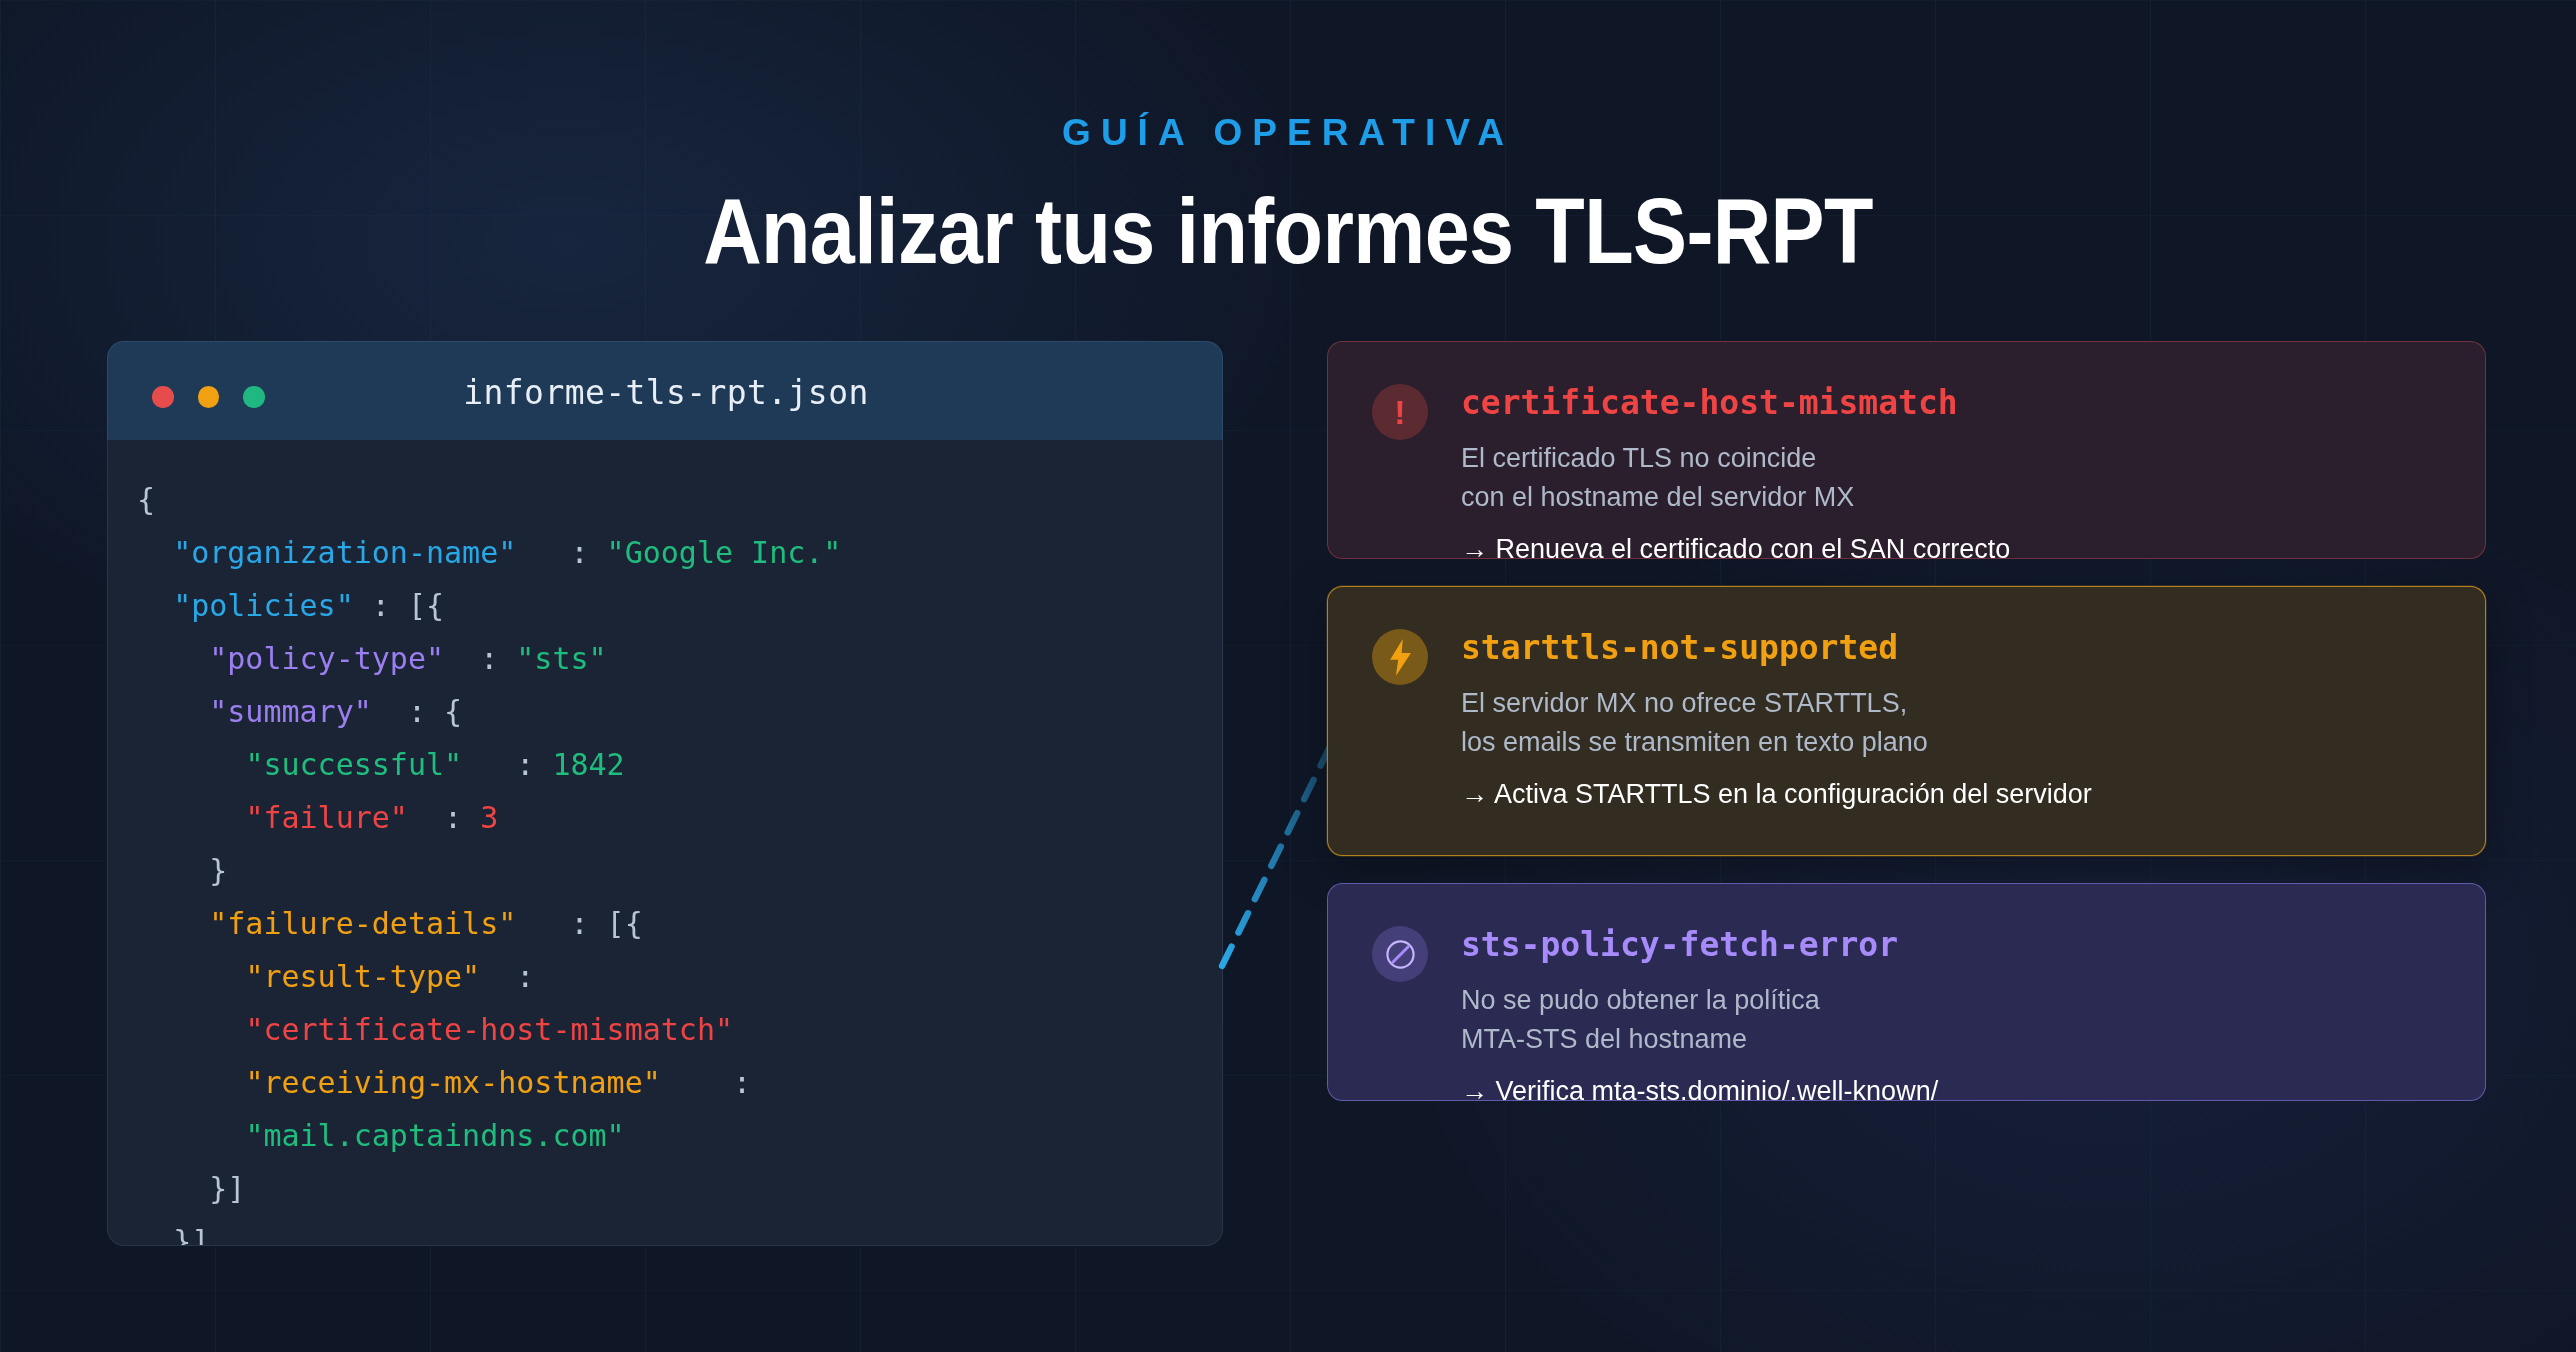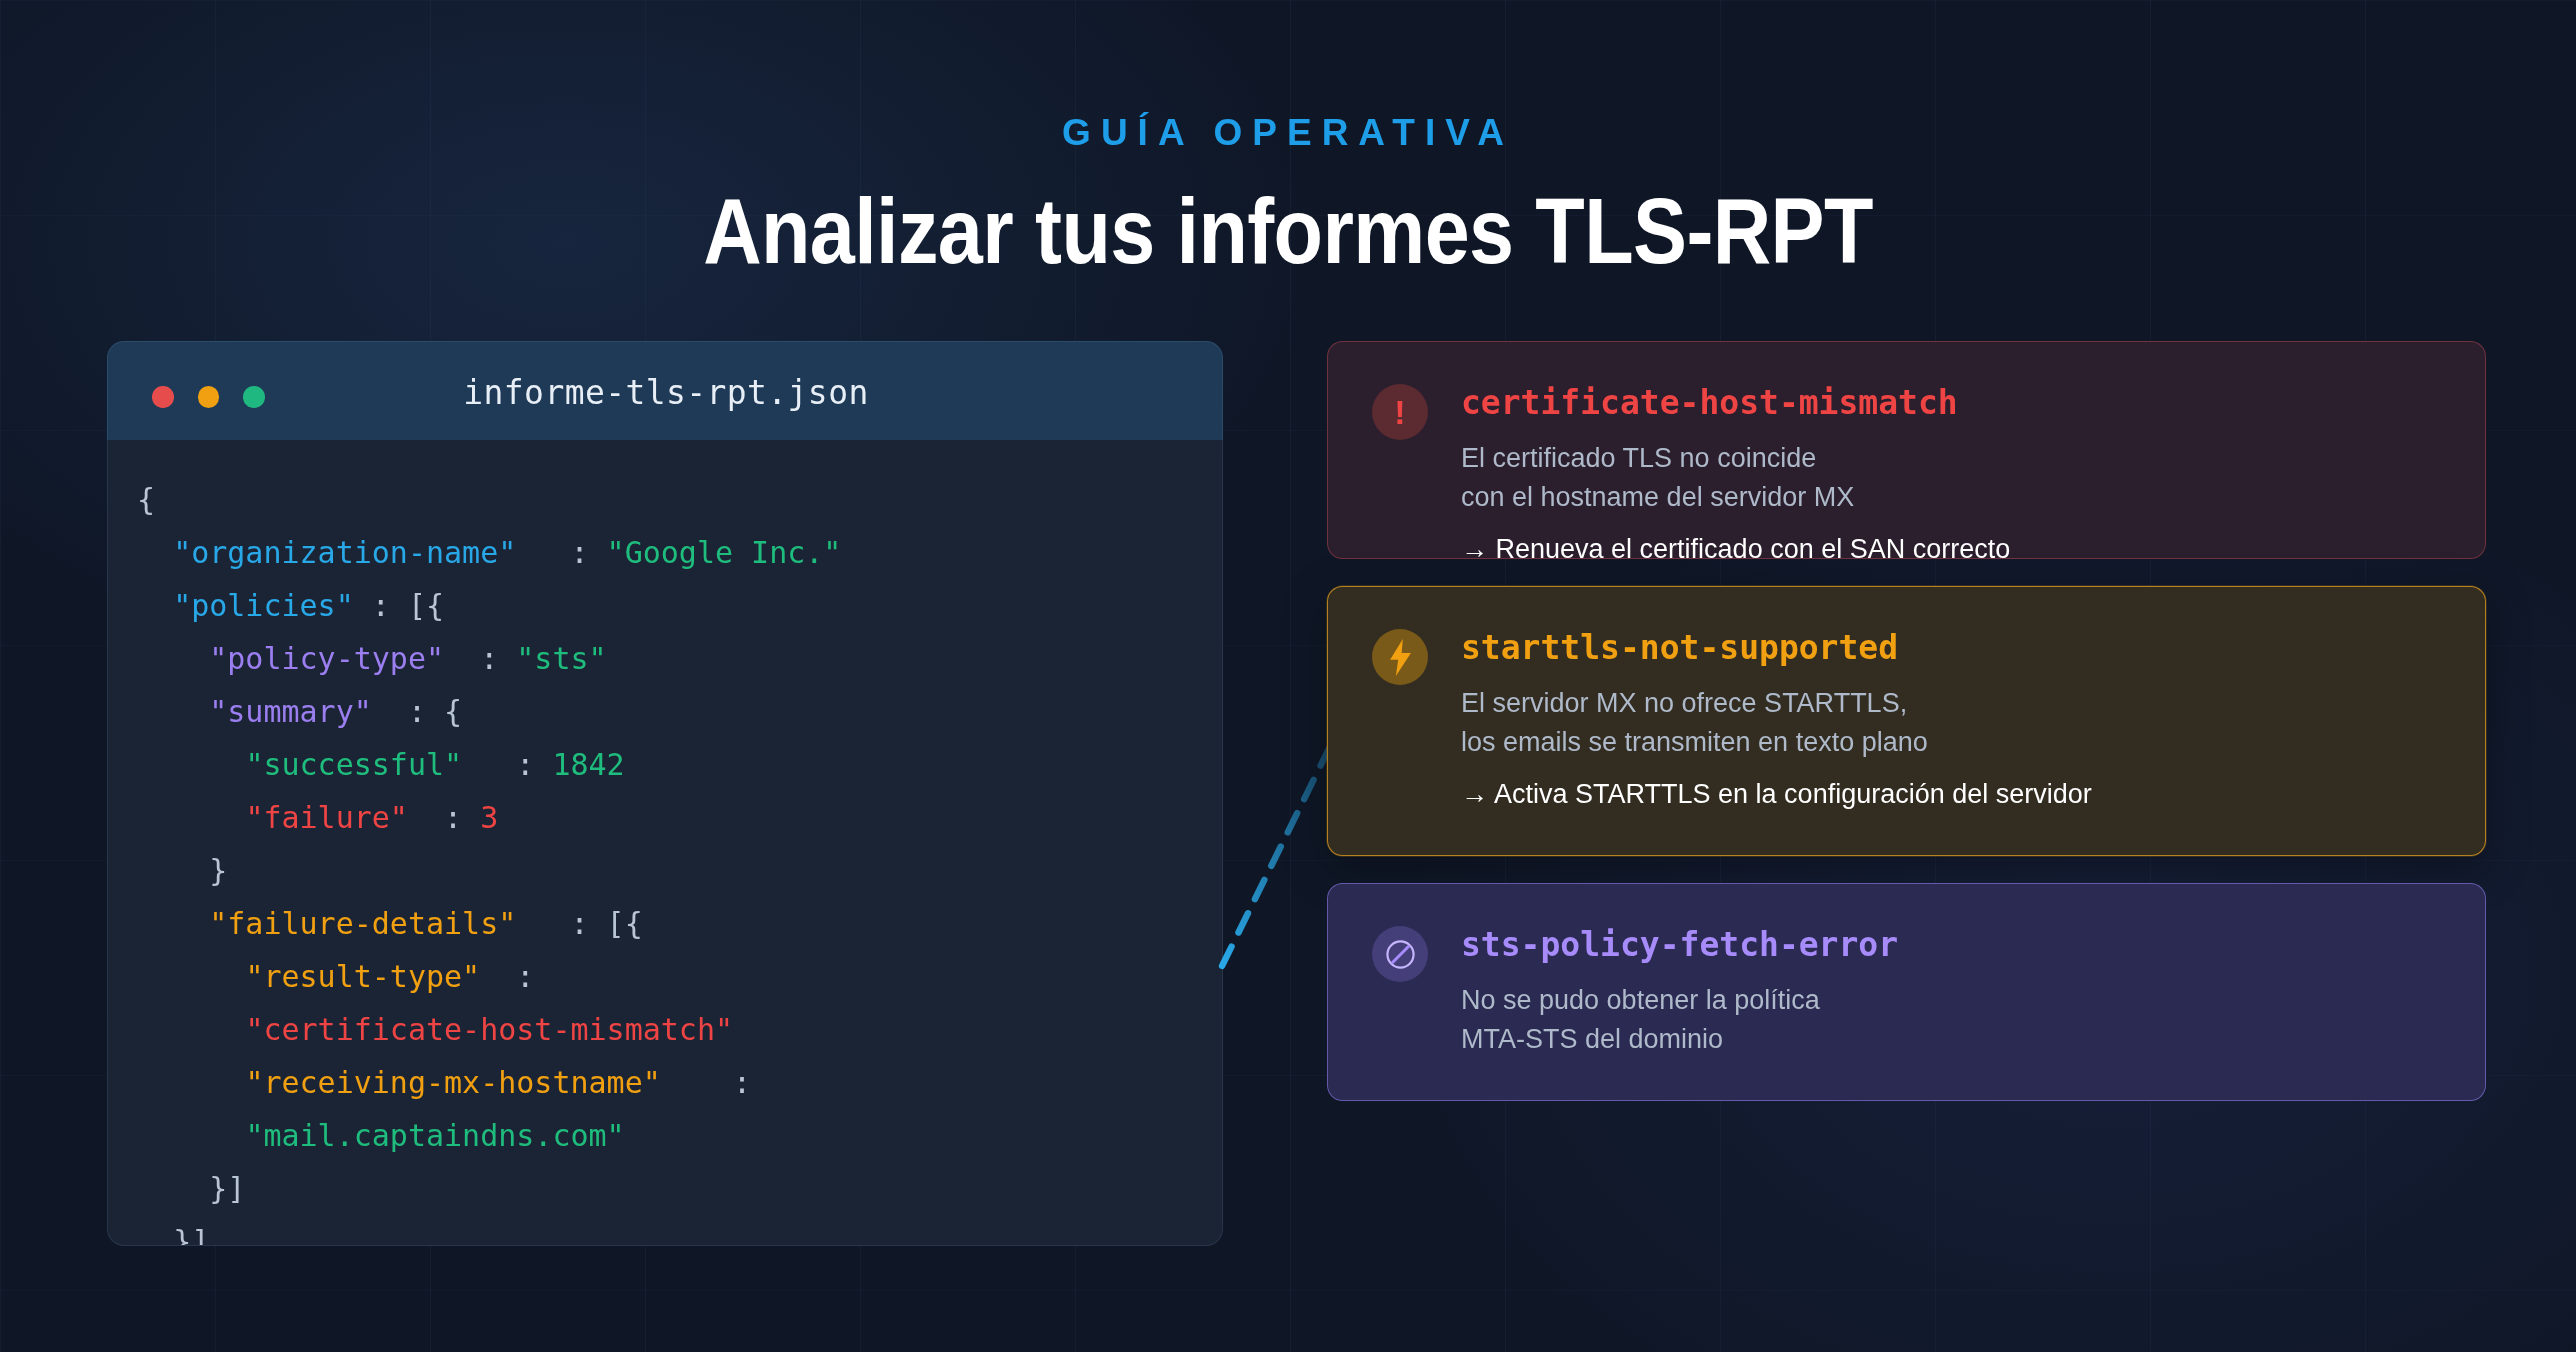--- a/index.html
+++ b/index.html
@@ -256,21 +256,22 @@
     <div class="card c2">
       <div class="card-icon">
         <svg width="33" height="33" viewBox="0 0 24 24">
           <circle cx="12" cy="12" r="9.5" fill="none" stroke="#c4b5fd" stroke-width="1.6"></circle>
           <line x1="6.2" y1="17.8" x2="17.8" y2="6.2" stroke="#a78bfa" stroke-width="2.2" stroke-linecap="round"></line>
         </svg>
       </div>
       <div class="card-title">sts-policy-fetch-error</div>
       <div class="card-desc">
         <span>No se pudo obtener la política</span><br>
-        <span>MTA-STS del dominio</span>
-      </div>
+        <span>MTA-STS del hostname</span>
+      </div>
+      <div class="card-fix">→ Verifica mta-sts.dominio/.well-known/</div>
     </div>
 
   </div>
 
 
 </div>
 
 
 </body></html>

